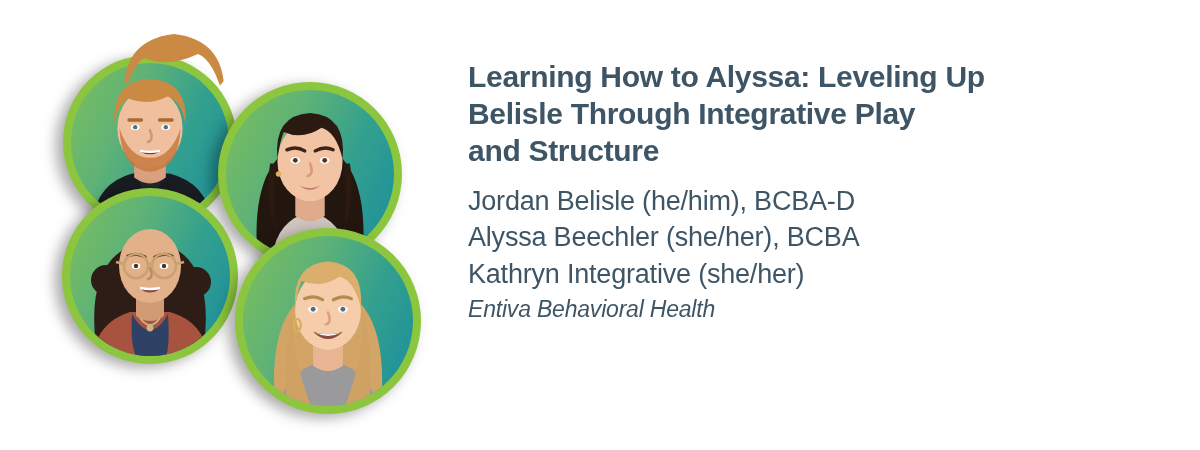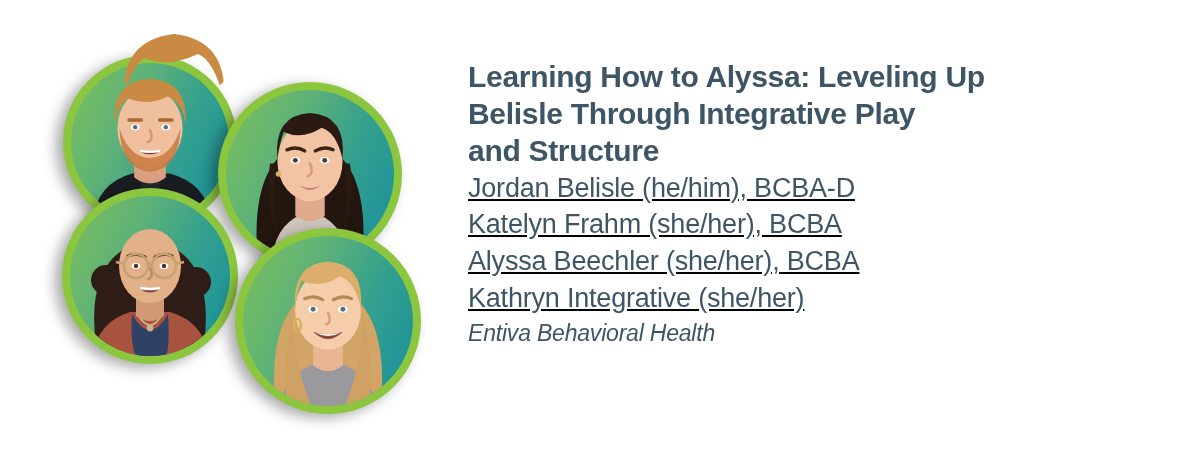--- a/index.html
+++ b/index.html
@@ -87,24 +87,23 @@
     color: #3E5566;
     font-family: "Liberation Sans", sans-serif;
     font-size: 30px;
     font-weight: 700;
     line-height: 1.24;
     letter-spacing: -0.3px;
   }
   .talk-title .tl { display: block; white-space: nowrap; }
 
   .presenters {
-    margin: 0 0 0 0;
+    margin: 13px 0 0 0;
     padding: 0;
     list-style: none;
-    text-decoration: underline;
   }
   .presenters li {
     color: #3E5566;
     font-family: "Liberation Sans", sans-serif;
     font-size: 27px;
     font-weight: 400;
     line-height: 1.365;
     letter-spacing: -0.2px;
     white-space: nowrap;
   }
@@ -277,21 +276,20 @@
   <div class="textcol">
 
     <h1 class="talk-title">
       <span class="tl">Learning How to Alyssa: Leveling Up</span>
       <span class="tl">Belisle Through Integrative Play</span>
       <span class="tl">and Structure</span>
     </h1>
 
     <ul class="presenters">
       <li>Jordan Belisle (he/him), BCBA-D</li>
-      <li>Katelyn Frahm (she/her), BCBA</li>
       <li>Alyssa Beechler (she/her), BCBA</li>
       <li>Kathryn Integrative (she/her)</li>
     </ul>
 
     <div class="affiliation">Entiva Behavioral Health</div>
 
   </div>
 
 </div>
 

